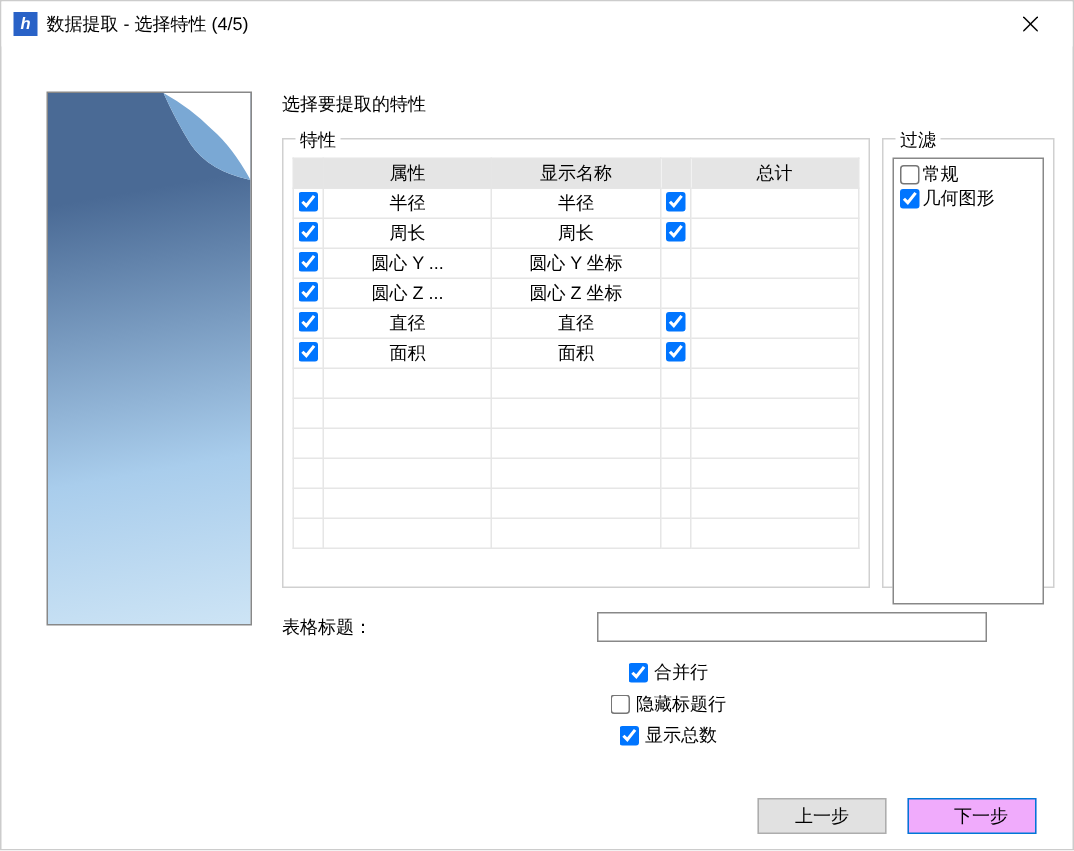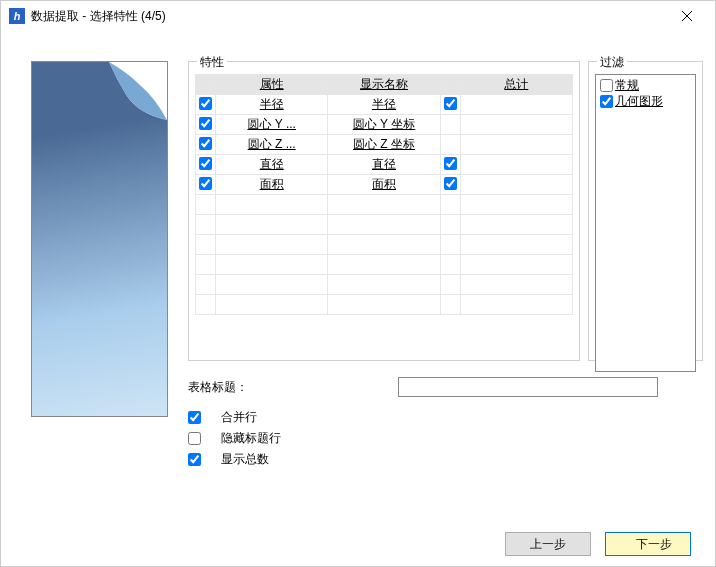--- a/index.html
+++ b/index.html
@@ -9,40 +9,40 @@
 .titlebar-icon { width: 16px; height: 16px; background: #2962c7; color: #fff; display: flex; align-items: center; justify-content: center; font-size: 11px; font-style: italic; font-weight: bold; margin-right: 6px; }
 .titlebar-text { flex: 1; font-size: 12px; }
 .titlebar-close { width: 40px; height: 30px; display: flex; align-items: center; justify-content: center; cursor: pointer; }
 .titlebar-close svg { width: 10px; height: 10px; }
 .content { flex: 1; display: flex; padding: 30px 12px 10px 30px; gap: 20px; }
 .preview-pane { width: 137px; }
 .preview-img { width: 137px; height: 356px; border: 1px solid #888; position: relative; overflow: hidden; background: linear-gradient(170deg, #4a6a95 0%, #4a6a95 20%, #a9cdec 70%, #cde4f5 100%); }
 .preview-fold { position: absolute; top: 0; right: 0; width: 58px; height: 58px; }
 .right-pane { flex: 1; display: flex; flex-direction: column; }
 .instr { margin-bottom: 14px; font-size: 12px; }
-.mid-row { display: flex; gap: 8px; text-decoration: underline; }
+.mid-row { display: flex; gap: 8px; }
 .group-attrs { flex: 1; border: 1px solid #d0d0d0; position: relative; padding: 12px 6px 6px 6px; height: 300px; }
 .group-filter { width: 115px; border: 1px solid #d0d0d0; position: relative; padding: 12px 6px 6px 6px; height: 300px; }
 .group-label { position: absolute; top: -8px; left: 8px; background: #fff; padding: 0 3px; font-size: 12px; }
 .attr-table { width: 100%; border-collapse: collapse; background: #fff; table-layout: fixed; }
 .attr-table th, .attr-table td { border: 1px solid #e6e6e6; height: 20px; font-weight: normal; font-size: 12px; text-align: center; padding: 0 2px; overflow: hidden; white-space: nowrap; text-overflow: ellipsis; }
 .attr-table th { background: #e5e5e5; }
 .col-chk { width: 20px; }
 .col-tchk { width: 20px; }
 .attr-table input[type=checkbox] { margin: 0; }
 .filter-list { background: #fff; border: 1px solid #888; height: 298px; padding: 2px 4px; }
 .filter-item { display: flex; align-items: center; gap: 2px; font-size: 12px; height: 16px; }
 .form-row { display: flex; align-items: center; margin-top: 16px; gap: 10px; }
 .form-label { width: 200px; font-size: 12px; }
 .text-input { flex: 0 0 260px; border: 1px solid #888; height: 20px; padding: 1px 4px; font-size: 12px; }
 .opts { margin-top: 12px; display: flex; flex-direction: column; gap: 4px; }
-.opt-item { display: flex; align-items: center; gap: 20px; font-size: 12px; }
+.opt-item { display: flex; align-items: center; gap: 4px; font-size: 12px; justify-content: center; }
 .footer { height: 44px; display: flex; align-items: center; justify-content: flex-end; gap: 14px; padding: 0 24px; }
 .btn { width: 86px; height: 24px; border: 1px solid #adadad; background: #e1e1e1; font-size: 12px; cursor: pointer; font-family: inherit; }
-.btn.primary { border: 1px solid #0078d7; background: #fef9c3; padding-left: 12px; }
+.btn.primary { border: 1px solid #0078d7; background: #f0abfc; padding-left: 12px; }
 input[type=checkbox] { width: 13px; height: 13px; }
 </style>
 </head>
 <body>
 
 <div class="window">
   <div class="titlebar">
     <div class="titlebar-icon">h</div>
     <div class="titlebar-text">数据提取 - 选择特性 (4/5)</div>
     <div class="titlebar-close">
@@ -57,20 +57,21 @@
     <div class="preview-pane">
       <div class="preview-img">
         <svg class="preview-fold" viewBox="0 0 58 58">
           <path d="M0 0 L58 0 L58 58 Q30 52 18 34 Q8 18 0 0 Z" fill="#fff"></path>
           <path d="M0 0 Q8 18 18 34 Q30 52 58 58 Q46 36 32 24 Q18 10 0 0 Z" fill="#7aa8d4"></path>
         </svg>
       </div>
     </div>
 
     <div class="right-pane">
+      <div class="instr">选择要提取的特性</div>
 
       <div class="mid-row">
         <div class="group-attrs">
           <div class="group-label">特性</div>
           <table class="attr-table">
             <colgroup>
                 <col class="col-chk">
                 <col>
                 <col>
                 <col class="col-tchk">
@@ -88,20 +89,27 @@
             <tbody id="attr-tbody">
                 <tr>
                   <td><input type="checkbox" checked="" style=""></td>
                   <td>半径</td>
                   <td>半径</td>
                   <td><input type="checkbox" checked="" style=""></td>
                   <td></td>
                 </tr>
                 <tr>
                   <td><input type="checkbox" checked="" style=""></td>
+                  <td>周长</td>
+                  <td>周长</td>
+                  <td><input type="checkbox" checked="" style=""></td>
+                  <td></td>
+                </tr>
+                <tr>
+                  <td><input type="checkbox" checked="" style=""></td>
                   <td>圆心 Y ...</td>
                   <td>圆心 Y 坐标</td>
                   <td></td>
                   <td></td>
                 </tr>
                 <tr>
                   <td><input type="checkbox" checked="" style=""></td>
                   <td>圆心 Z ...</td>
                   <td>圆心 Z 坐标</td>
                   <td></td>

